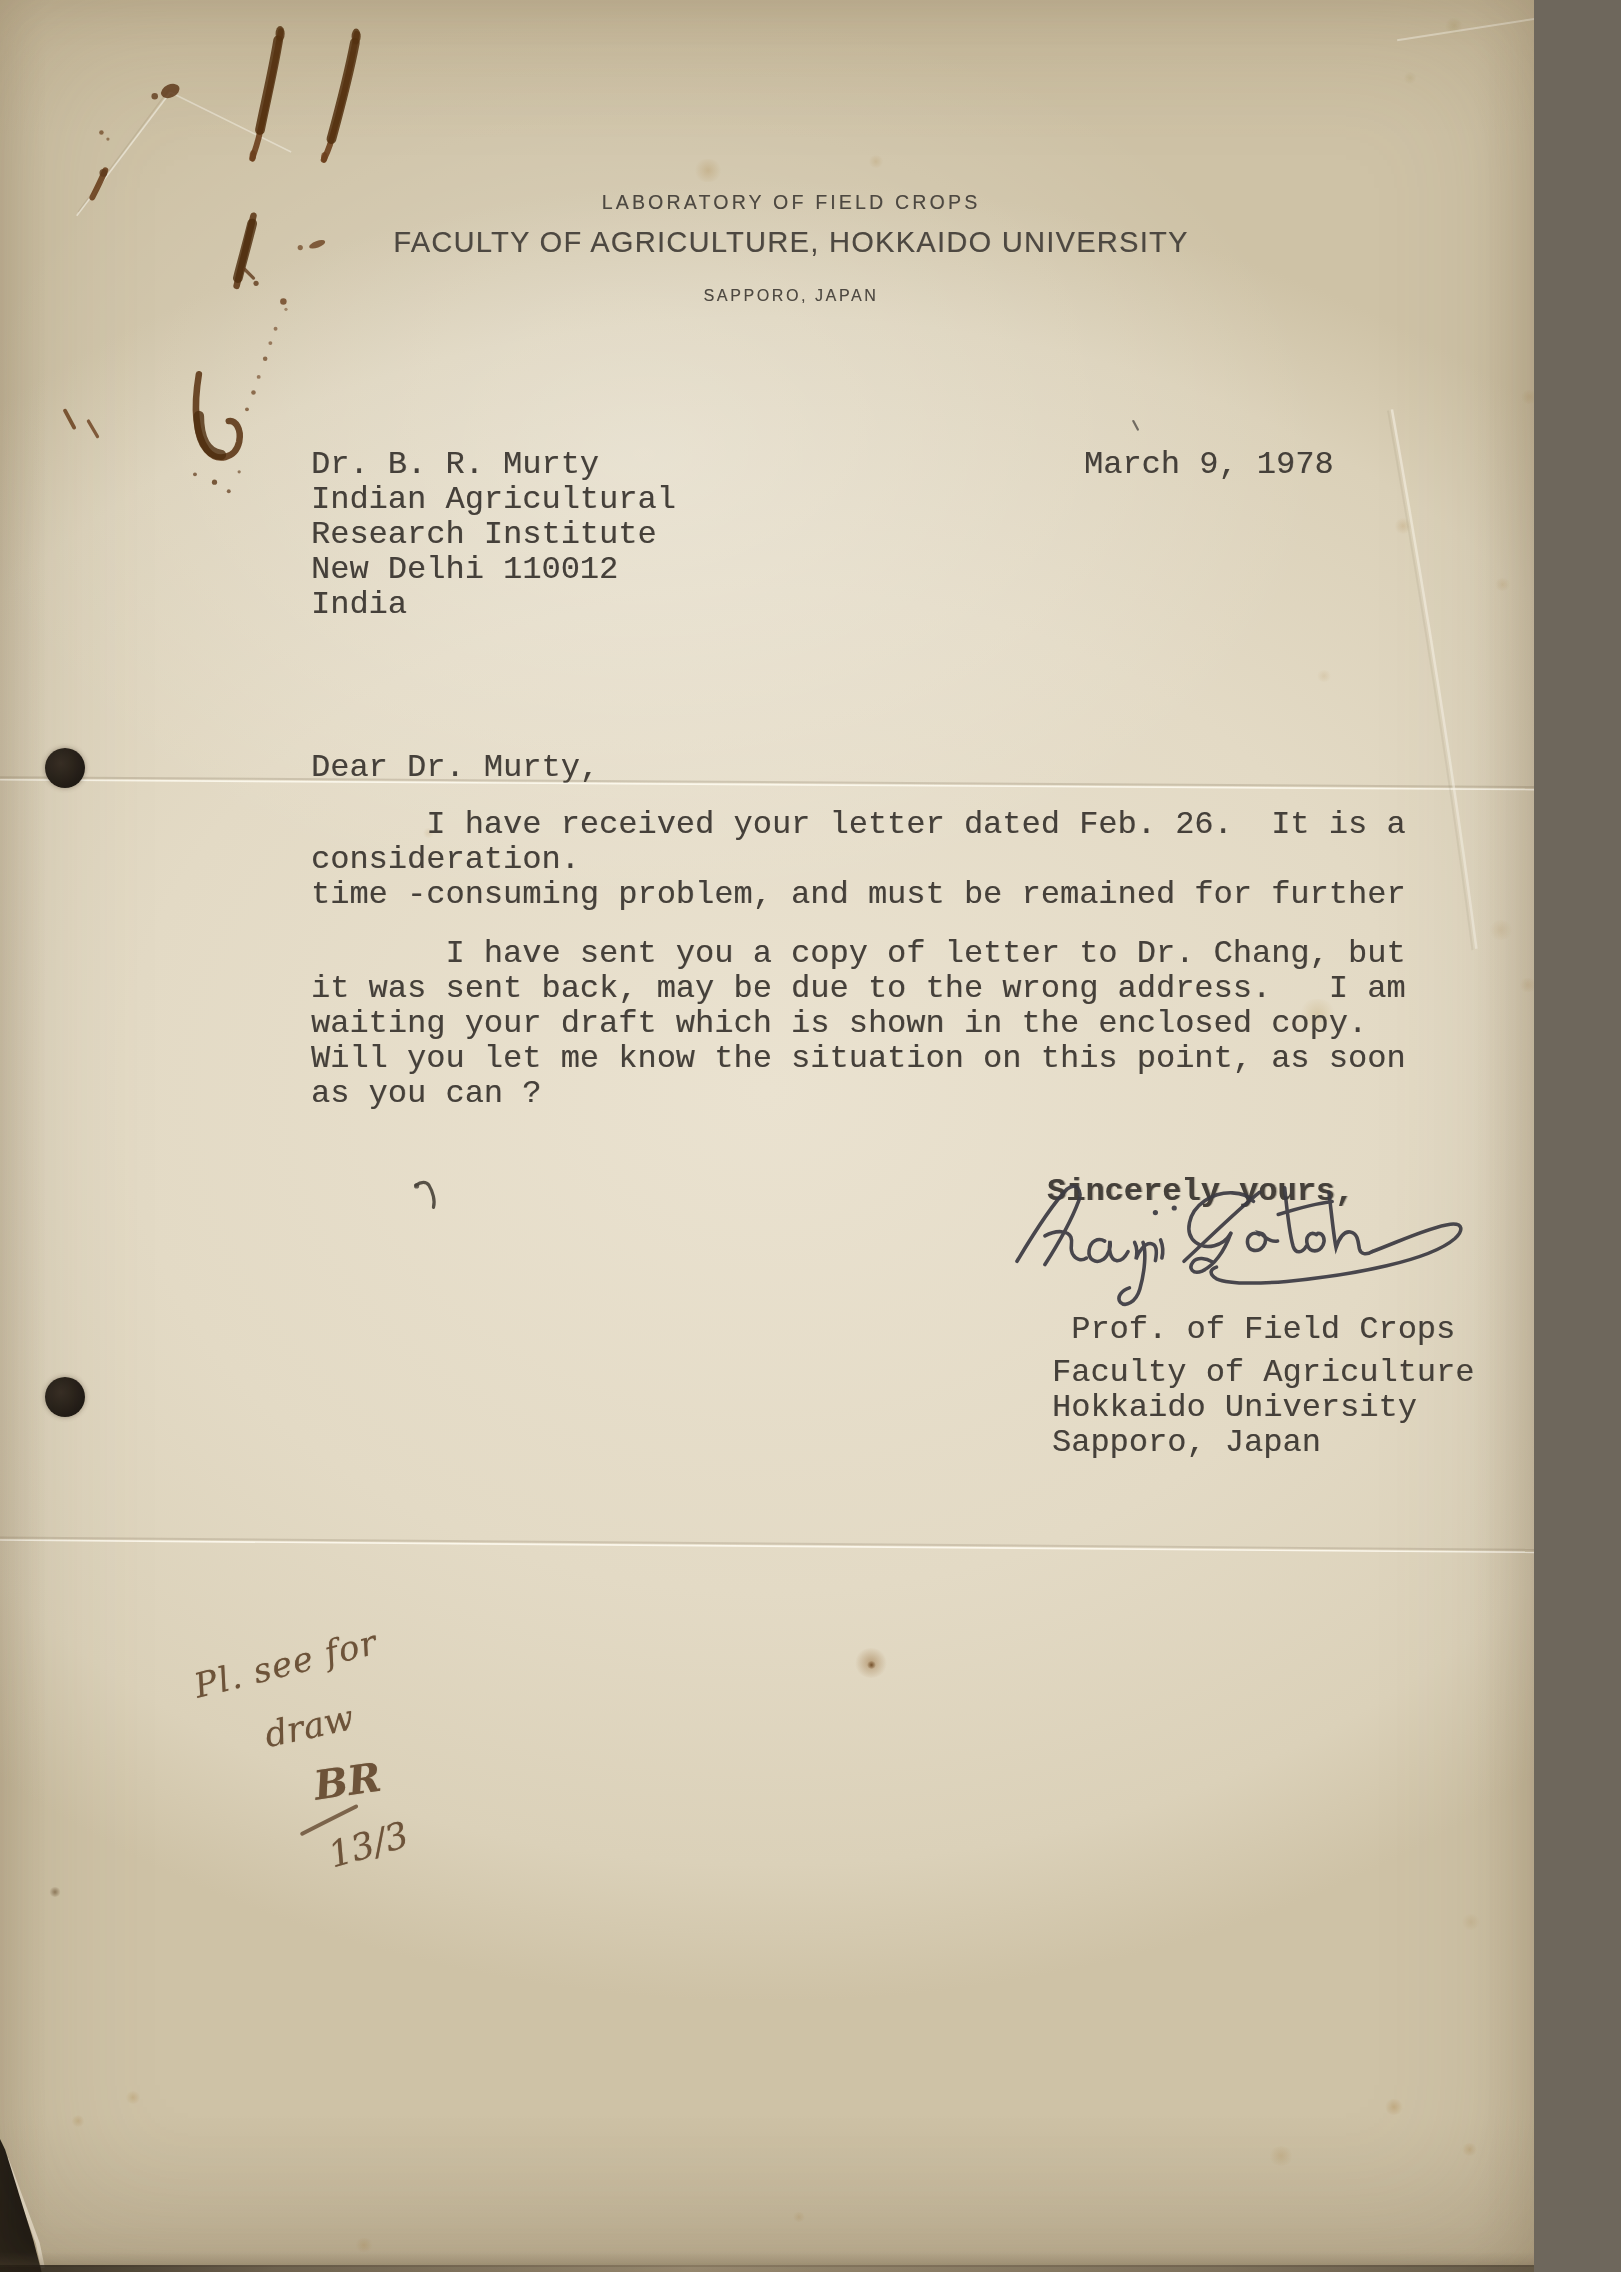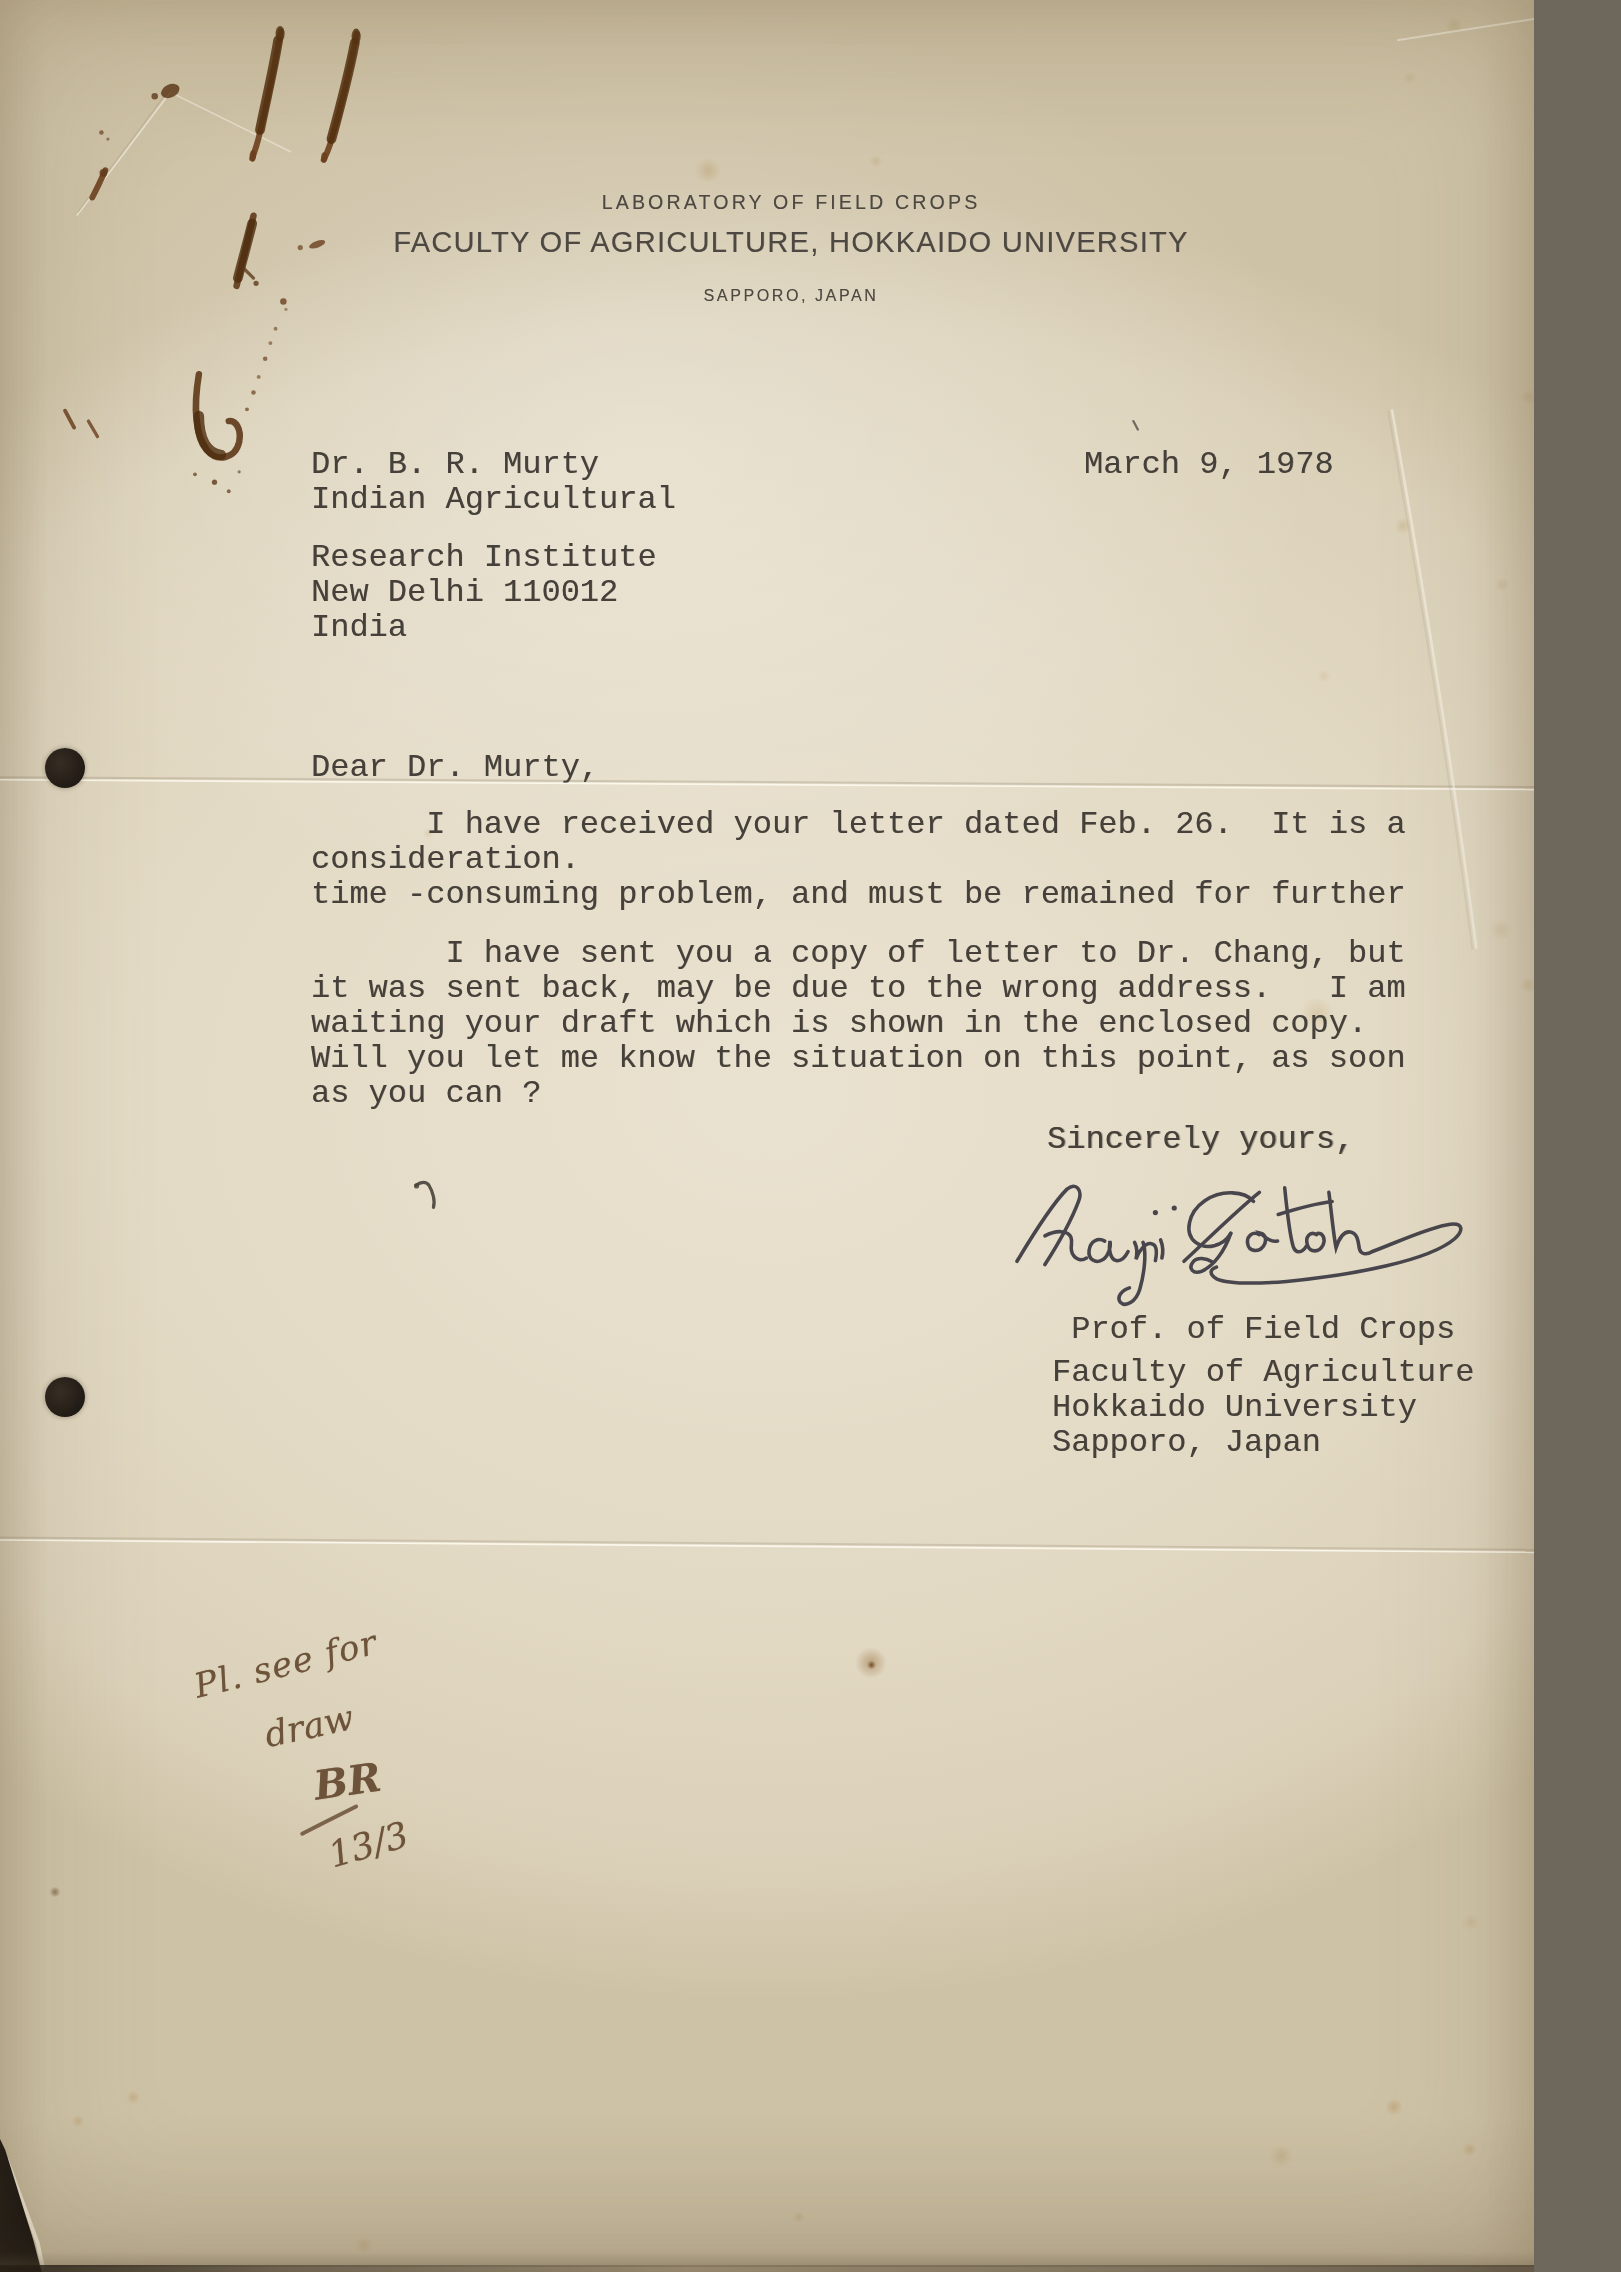--- a/index.html
+++ b/index.html
@@ -91,42 +91,42 @@
 
   <div class="letterhead lh1">LABORATORY OF FIELD CROPS</div>
   <div class="letterhead lh2">FACULTY OF AGRICULTURE, HOKKAIDO UNIVERSITY</div>
   <div class="letterhead lh3">SAPPORO, JAPAN</div>
 
   <div class="mono" style="left:1084px;top:447px;">March 9, 1978</div>
 
   <div class="abs" style="left:311px;top:447px;">
     <div class="mono" style="position:static;">Dr. B. R. Murty</div>
     <div class="mono" style="position:static;">Indian Agricultural</div>
-    <div class="mono" style="position:static;margin-top:23px;">Research Institute</div>
+    <div class="mono" style="position:static;">Research Institute</div>
     <div class="mono" style="position:static;">New Delhi 110012</div>
     <div class="mono" style="position:static;">India</div>
   </div>
 
   <div class="mono" style="left:311px;top:737px;margin-top:13px;">Dear Dr. Murty,</div>
 
   <div class="abs" style="left:311px;top:807px;">
     <div class="mono" style="position:static;">      I have received your letter dated Feb. 26.  It is a</div>
     <div class="mono" style="position:static;">consideration.</div>
     <div class="mono" style="position:static;">time -consuming problem, and must be remained for further</div>
   </div>
 
   <div class="abs" style="left:311px;top:936px;">
     <div class="mono" style="position:static;text-align:right;">      I have sent you a copy of letter to Dr. Chang, but</div>
     <div class="mono" style="position:static;">it was sent back, may be due to the wrong address.   I am</div>
     <div class="mono" style="position:static;">waiting your draft which is shown in the enclosed copy.</div>
     <div class="mono" style="position:static;">Will you let me know the situation on this point, as soon</div>
     <div class="mono" style="position:static;">as you can ?</div>
   </div>
 
-  <div class="mono double" style="left:1047px;top:1122px;">Sincerely yours,</div>
+  <div class="mono double" style="left:1047px;top:1174px;font-weight:bold;">Sincerely yours,</div>
 
   <div class="abs" style="left:1052px;top:1312px;">
     <div class="mono" style="position:static;text-align:center;">Prof. of Field Crops</div>
     <div class="mono" style="position:static;margin-top:8px;">Faculty of Agriculture</div>
     <div class="mono" style="position:static;">Hokkaido University</div>
     <div class="mono" style="position:static;">Sapporo, Japan</div>
   </div>
 
   <div>
     <div class="note-line" style="left:190px;top:1667px;font-size:34px;transform:rotate(-14deg);letter-spacing:1.3px;">Pl. see for</div>

